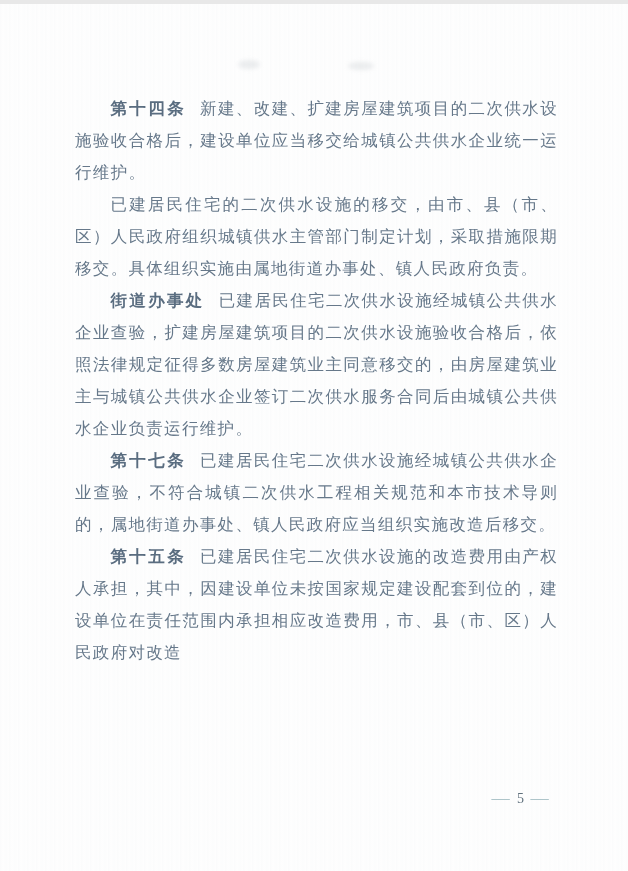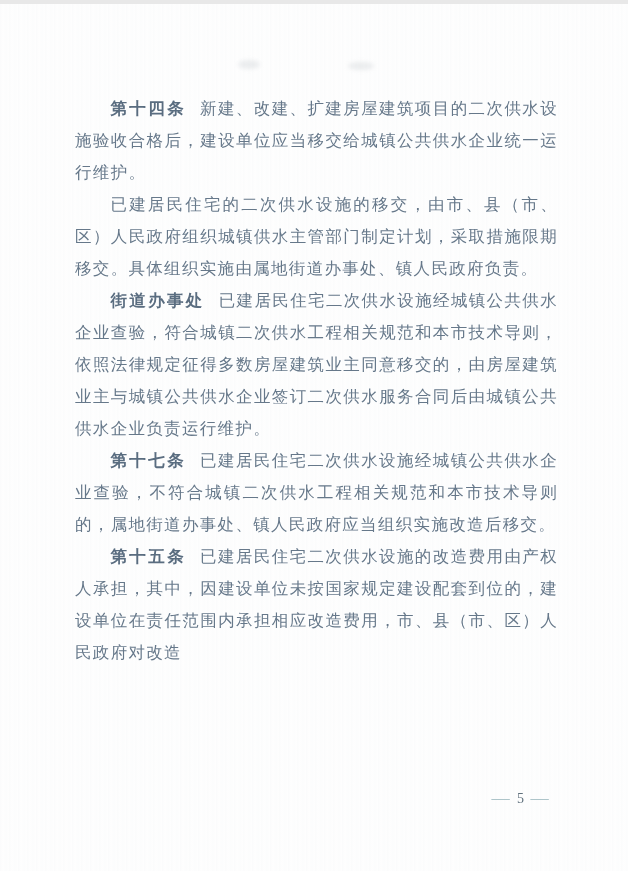--- a/index.html
+++ b/index.html
@@ -68,21 +68,21 @@
 
   <div class="smudge smudge-a"></div>
   <div class="smudge smudge-b"></div>
 
   <div class="content">
 
     <p class="para"><span class="term">第十四条</span><span>新建、改建、扩建房屋建筑项目的二次供水设施验收合格后，建设单位应当移交给城镇公共供水企业统一运行维护。</span></p>
 
     <p class="para"><span>已建居民住宅的二次供水设施的移交，由市、县（市、区）人民政府组织城镇供水主管部门制定计划，采取措施限期移交。具体组织实施由属地街道办事处、镇人民政府负责。</span></p>
 
-    <p class="para"><span class="term">街道办事处</span><span>已建居民住宅二次供水设施经城镇公共供水企业查验，符合城镇二次供水工程相关规范和本市技术导则，依照法律规定征得多数房屋建筑业主同意移交的，由房屋建筑业主与城镇公共供水企业签订二次供水服务合同后由城镇公共供水企业负责运行维护。</span></p>
+    <p class="para"><span class="term">街道办事处</span><span>已建居民住宅二次供水设施经城镇公共供水企业查验，扩建房屋建筑项目的二次供水设施验收合格后，依照法律规定征得多数房屋建筑业主同意移交的，由房屋建筑业主与城镇公共供水企业签订二次供水服务合同后由城镇公共供水企业负责运行维护。</span></p>
 
     <p class="para"><span class="term">第十七条</span><span>已建居民住宅二次供水设施经城镇公共供水企业查验，不符合城镇二次供水工程相关规范和本市技术导则的，属地街道办事处、镇人民政府应当组织实施改造后移交。</span></p>
 
 
 
     <p class="para"><span class="term">第十五条</span><span>已建居民住宅二次供水设施的改造费用由产权人承担，其中，因建设单位未按国家规定建设配套到位的，建设单位在责任范围内承担相应改造费用，市、县（市、区）人民政府对改造</span></p>
 
   </div>
 
   <div class="footer">

